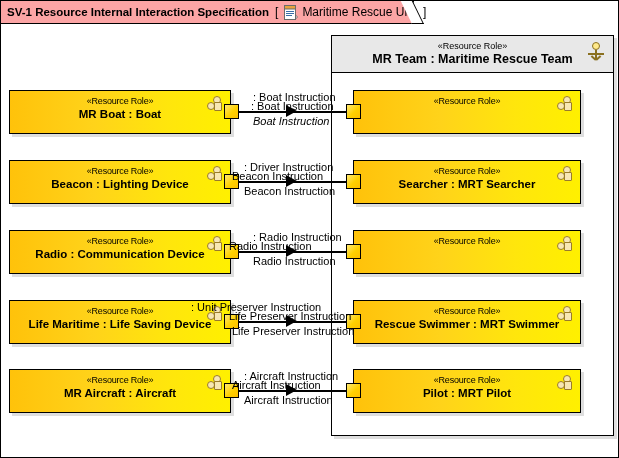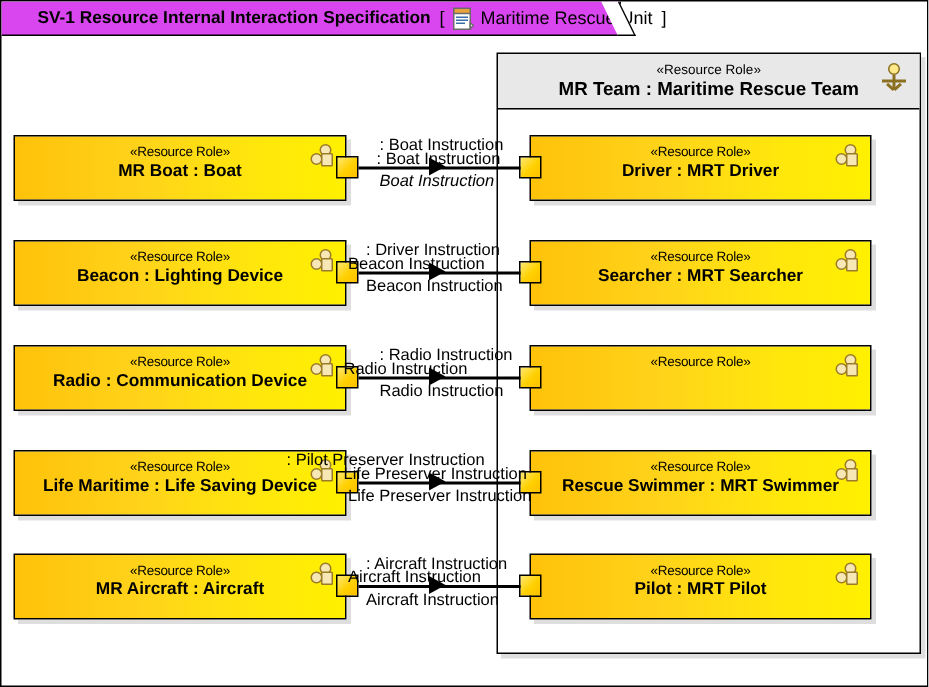--- a/index.html
+++ b/index.html
@@ -7,23 +7,23 @@
 
   #frame{
     position:relative;width:619px;height:458px;overflow:hidden;
     background:#ffffff;box-sizing:border-box;
     border:1px solid #000;
   }
 
   
   #title-tab{
     position:absolute;left:0;top:0;width:413px;height:23px;
-    background:#d946ef;border-right:1px solid #000;border-bottom:1px solid #000;
+    background:#fca5a5;border-right:1px solid #000;border-bottom:1px solid #000;
     box-sizing:border-box;display:flex;align-items:center;
-    padding-left:24px;gap:4px;
+    padding-left:6px;gap:4px;
   }
   #title-tab:after{
     content:"";position:absolute;right:-11px;top:0;width:12px;height:23px;
     background:#fff;border-bottom:1px solid #000;
     transform:skewX(26deg);transform-origin:bottom left;
     border-right:1px solid #000;box-sizing:border-box;
   }
   .title-main{font-size:11.5px;font-weight:bold;color:#000;white-space:nowrap;}
   .title-brk{font-size:12px;color:#000;padding:0 2px;}
   .title-ctx{font-size:12px;color:#000;white-space:nowrap;}
@@ -182,21 +182,20 @@
     <div class="pname">MR Aircraft : Aircraft</div>
     <div class="part-ico" style="right:5px;top:5px;">
       <i class="a"></i>
         <i class="b"></i>
         <i class="c"></i>
     </div>
   </div>
 
   <div class="part" style="left:352px;top:89px;width:228px;height:44px;">
     <div class="stereo">«Resource Role»</div>
-    <div class="pname">Driver : MRT Driver</div>
     <div class="part-ico" style="right:5px;top:5px;">
       <i class="a"></i>
         <i class="b"></i>
         <i class="c"></i>
     </div>
   </div>
 
   <div class="part" style="left:352px;top:159px;width:228px;height:44px;">
     <div class="stereo">«Resource Role»</div>
     <div class="pname">Searcher : MRT Searcher</div>
@@ -257,21 +256,21 @@
   <div class="port" style="left:223px;top:243px;"></div>
   <div class="port" style="left:345px;top:243px;"></div>
   <div class="clabel" style="left:252px;top:230px;">: Radio Instruction</div>
   <div class="clabel" style="left:228px;top:239px;">Radio Instruction</div>
   <div class="clabel" style="left:252px;top:254px;">Radio Instruction</div>
 
   <div class="conn" style="left:238px;top:320px;width:114px;"></div>
   <div class="arrow" style="left:285px;top:314px;"></div>
   <div class="port" style="left:223px;top:313px;"></div>
   <div class="port" style="left:345px;top:313px;"></div>
-  <div class="clabel" style="left:190px;top:300px;">: Pilot Preserver Instruction</div>
+  <div class="clabel" style="left:190px;top:300px;">: Unit Preserver Instruction</div>
   <div class="clabel" style="left:228px;top:309px;">Life Preserver Instruction</div>
   <div class="clabel" style="left:231px;top:324px;">Life Preserver Instruction</div>
 
   <div class="conn" style="left:238px;top:389px;width:114px;"></div>
   <div class="arrow" style="left:285px;top:383px;"></div>
   <div class="port" style="left:223px;top:382px;"></div>
   <div class="port" style="left:345px;top:382px;"></div>
   <div class="clabel" style="left:243px;top:369px;">: Aircraft Instruction</div>
   <div class="clabel" style="left:231px;top:378px;">Aircraft Instruction</div>
   <div class="clabel" style="left:243px;top:393px;">Aircraft Instruction</div>

